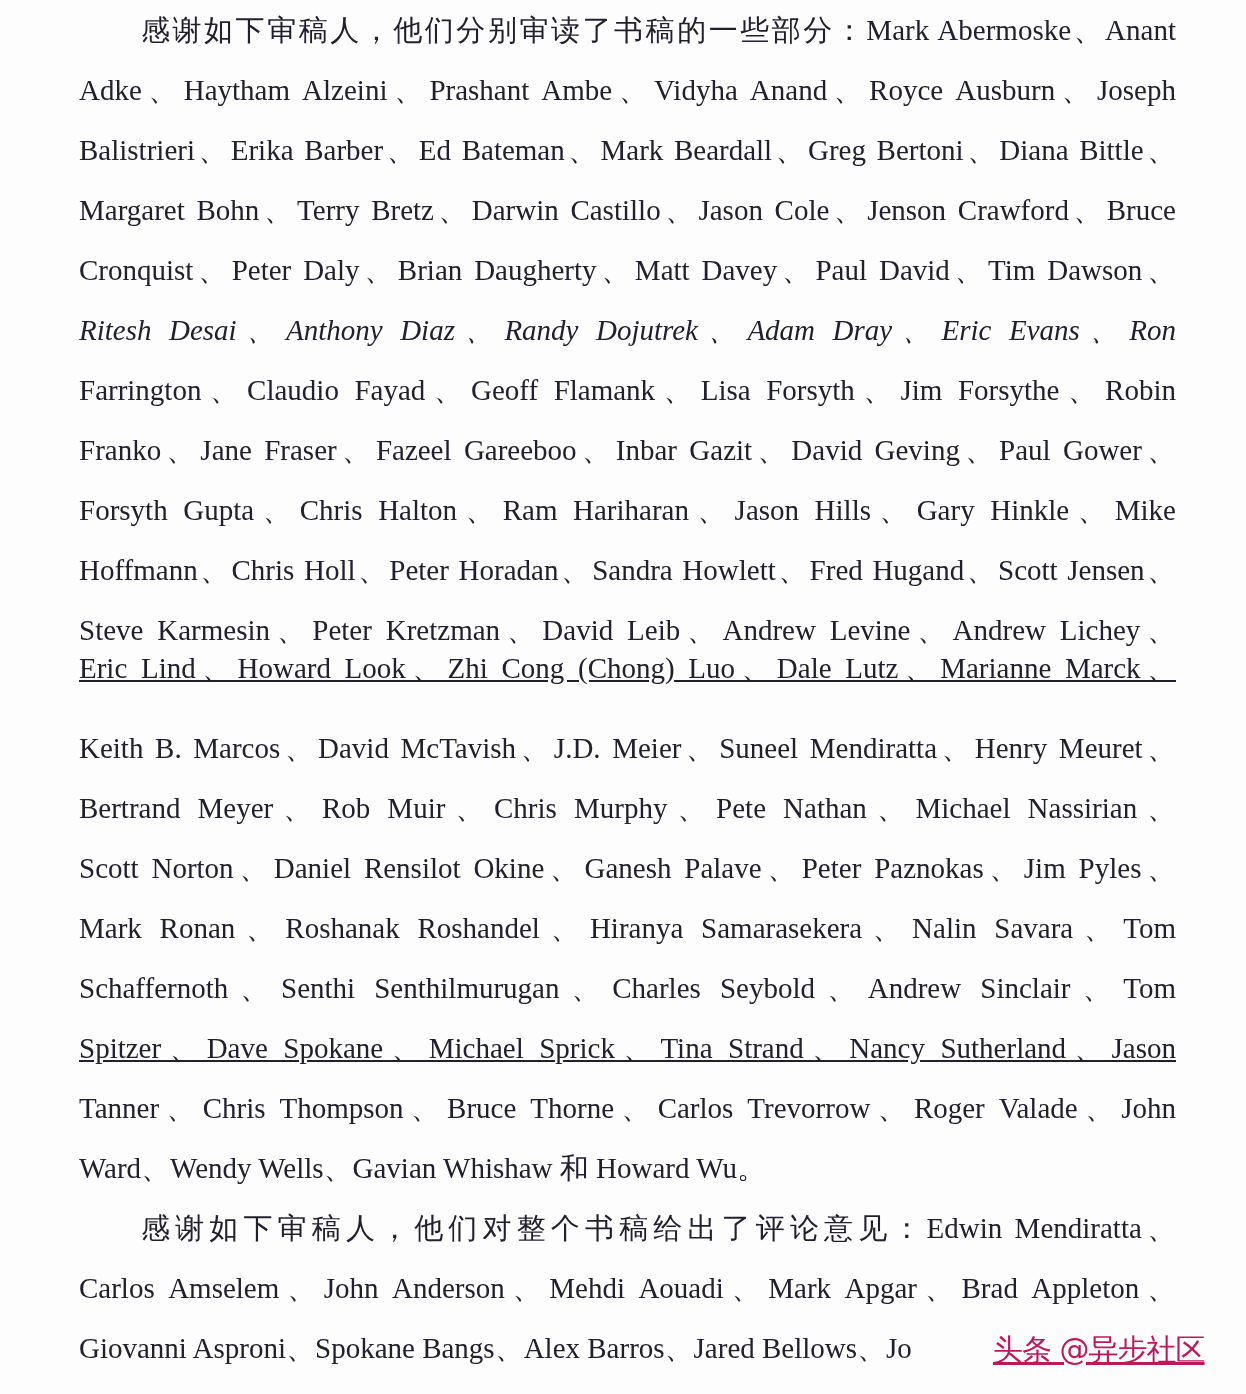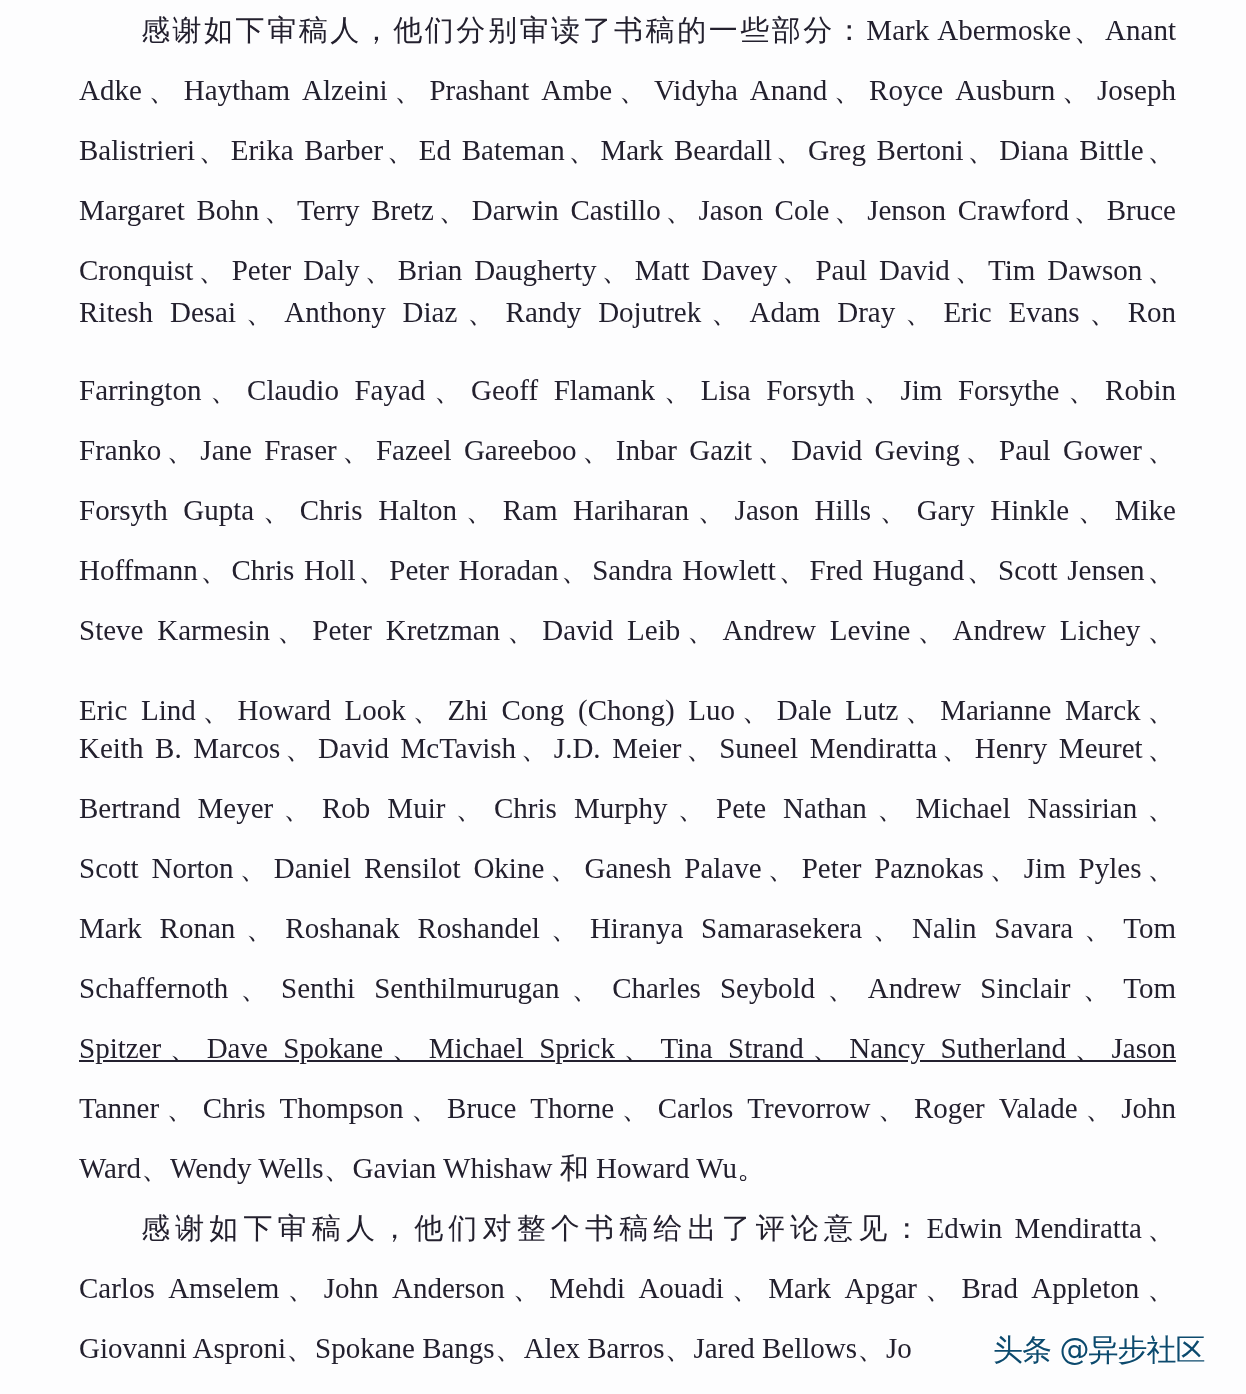--- a/index.html
+++ b/index.html
@@ -40,44 +40,45 @@
     .line.last {
       text-align-last: left;
     }
     .watermark {
       position: absolute;
       left: 993px;
       top: 1330px;
       font-family: "DejaVu Sans", sans-serif;
       font-size: 30px;
       line-height: 40px;
-      color: #0c4a6e;
+      color: #be185d;
       background: rgba(253,253,254,0.55);
       text-shadow: 1px 1px 0 #ffffff, -1px -1px 0 #ffffff;
       white-space: nowrap;
       letter-spacing: -1px;
+      text-decoration: underline;
     }
   </style>
 </head>
 <body>
 
 <div class="page">
 
   <div class="line indent" style="top:10px;">感谢如下审稿人，他们分别审读了书稿的一些部分：Mark Abermoske、Anant</div>
   <div class="line" style="top:70px;">Adke、Haytham Alzeini、Prashant Ambe、Vidyha Anand、Royce Ausburn、Joseph</div>
   <div class="line" style="top:130px;">Balistrieri、Erika Barber、Ed Bateman、Mark Beardall、Greg Bertoni、Diana Bittle、</div>
   <div class="line" style="top:190px;">Margaret Bohn、Terry Bretz、Darwin Castillo、Jason Cole、Jenson Crawford、Bruce</div>
   <div class="line" style="top:250px;">Cronquist、Peter Daly、Brian Daugherty、Matt Davey、Paul David、Tim Dawson、</div>
-  <div class="line" style="top:292px;">Ritesh Desai、Anthony Diaz、Randy Dojutrek、Adam Dray、Eric Evans、Ron</div>
+  <div class="line" style="top:310px;font-style:italic;">Ritesh Desai、Anthony Diaz、Randy Dojutrek、Adam Dray、Eric Evans、Ron</div>
   <div class="line" style="top:370px;">Farrington、Claudio Fayad、Geoff Flamank、Lisa Forsyth、Jim Forsythe、Robin</div>
   <div class="line" style="top:430px;">Franko、Jane Fraser、Fazeel Gareeboo、Inbar Gazit、David Geving、Paul Gower、</div>
   <div class="line" style="top:490px;">Forsyth Gupta、Chris Halton、Ram Hariharan、Jason Hills、Gary Hinkle、Mike</div>
   <div class="line" style="top:550px;">Hoffmann、Chris Holl、Peter Horadan、Sandra Howlett、Fred Hugand、Scott Jensen、</div>
   <div class="line" style="top:610px;">Steve Karmesin、Peter Kretzman、David Leib、Andrew Levine、Andrew Lichey、</div>
-  <div class="line" style="top:690px;">Eric Lind、Howard Look、Zhi Cong (Chong) Luo、Dale Lutz、Marianne Marck、</div>
+  <div class="line" style="top:648px;text-decoration:underline;">Eric Lind、Howard Look、Zhi Cong (Chong) Luo、Dale Lutz、Marianne Marck、</div>
   <div class="line" style="top:728px;">Keith B. Marcos、David McTavish、J.D. Meier、Suneel Mendiratta、Henry Meuret、</div>
   <div class="line" style="top:788px;">Bertrand Meyer、Rob Muir、Chris Murphy、Pete Nathan、Michael Nassirian、</div>
   <div class="line" style="top:848px;">Scott Norton、Daniel Rensilot Okine、Ganesh Palave、Peter Paznokas、Jim Pyles、</div>
   <div class="line" style="top:908px;">Mark Ronan、Roshanak Roshandel、Hiranya Samarasekera、Nalin Savara、Tom</div>
   <div class="line" style="top:968px;">Schaffernoth、Senthi Senthilmurugan、Charles Seybold、Andrew Sinclair、Tom</div>
   <div class="line" style="top:1028px;text-decoration:underline;">Spitzer、Dave Spokane、Michael Sprick、Tina Strand、Nancy Sutherland、Jason</div>
   <div class="line" style="top:1088px;">Tanner、Chris Thompson、Bruce Thorne、Carlos Trevorrow、Roger Valade、John</div>
   <div class="line last" style="top:1148px;">Ward、Wendy Wells、Gavian Whishaw 和 Howard Wu。</div>
 
   <div class="line indent" style="top:1208px;">感谢如下审稿人，他们对整个书稿给出了评论意见：Edwin Mendiratta、</div>

